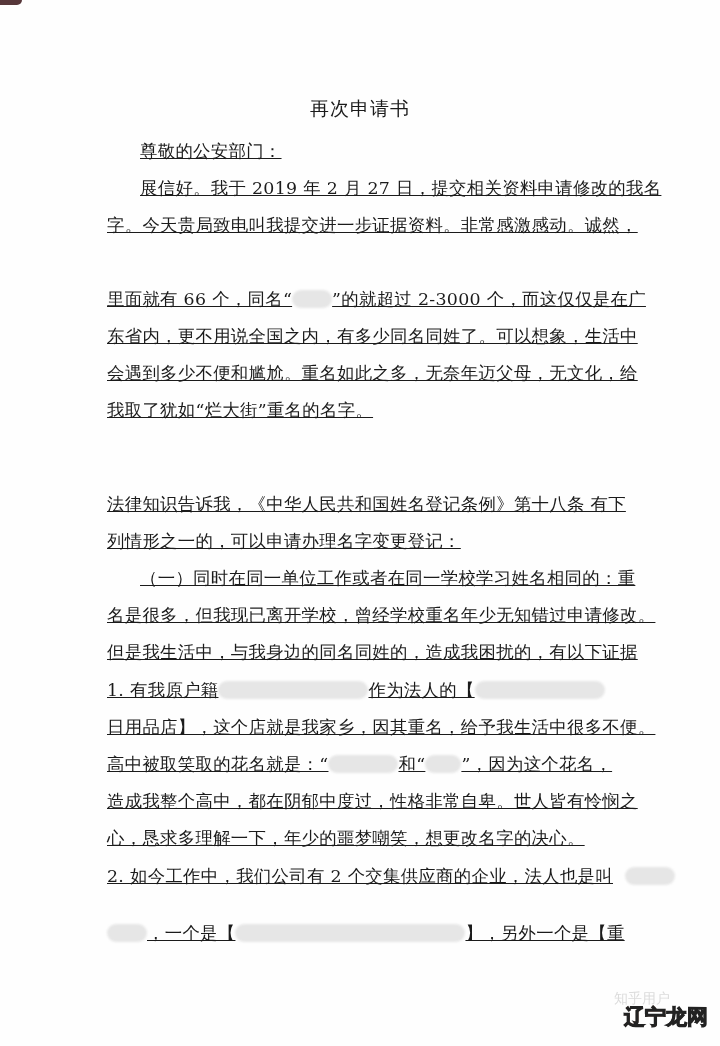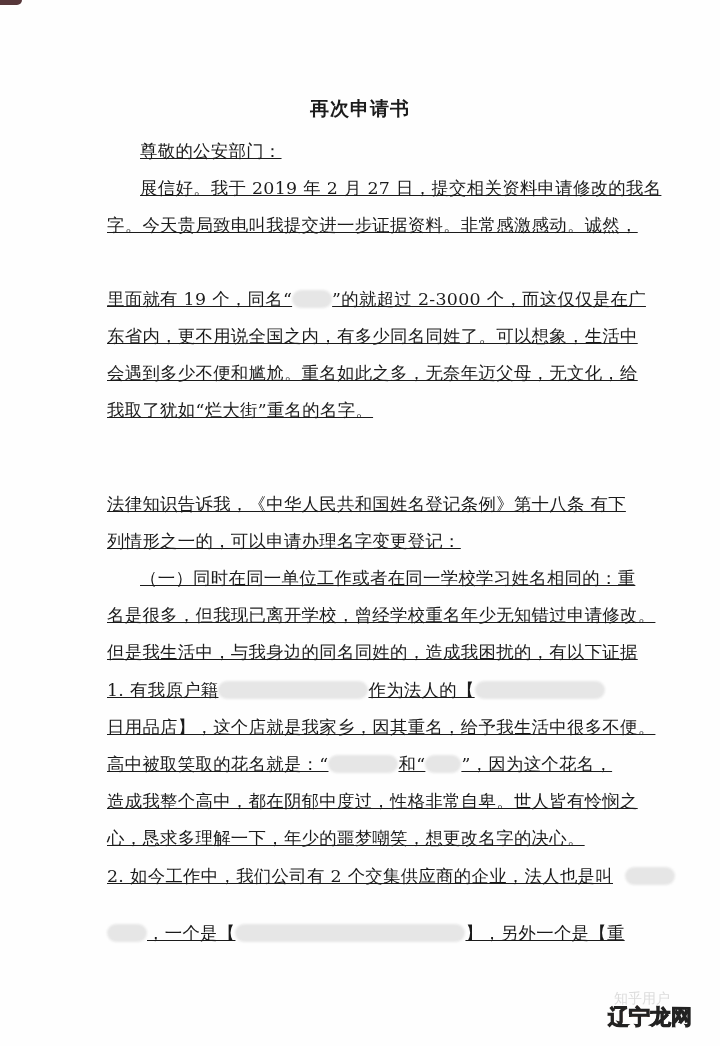--- a/index.html
+++ b/index.html
@@ -7,56 +7,56 @@
       width: 720px; height: 1046px; overflow: hidden;
       background: #fdfdfd;
       position: relative;
       font-family: "DejaVu Serif", "Liberation Serif", serif;
       color: #1b1b1b;
     }
     .page { position: absolute; left: 0; top: 0; width: 720px; height: 1046px; background: #fefefe; }
     .corner-mark { position: absolute; left: 0; top: 0; width: 22px; height: 5px; background: #3a1418; border-bottom-right-radius: 8px; opacity: .85; }
     .title {
       position: absolute; left: 0; width: 720px; top: 96px;
-      text-align: center; font-size: 19px; font-weight: bold; letter-spacing: 1px;
+      text-align: center; font-size: 19px; font-weight: normal; letter-spacing: 1px;
       font-family: "DejaVu Sans", sans-serif;
     }
     .line {
       position: absolute; left: 107px; width: 520px;
       font-size: 17.4px; line-height: 22px; white-space: nowrap;
       letter-spacing: 0.3px;
       text-decoration: underline;
     }
     .indent { left: 140px; }
     .blur {
       display: inline-block; height: 18px; vertical-align: -3px;
       background: #e6e6e6; border-radius: 9px; filter: blur(1.2px);
     }
     .watermark {
       position: absolute; left: 608px; top: 1003px;
       font-family: "DejaVu Sans", sans-serif; font-weight: bold; font-size: 21px;
       letter-spacing: 0px;
     }
-    .wm-red { color: #c2410c; -webkit-text-stroke: 1px #222; }
+    .wm-red { color: #c2410c; margin-left: 16px; -webkit-text-stroke: 1px #222; }
     .wm-white { color: #000000; margin-top: 12px; -webkit-text-stroke: 1px #222; }
     .wm-sub { position: absolute; left: 614px; top: 990px; color: #dcdcdc; font-size: 14px; font-family: "DejaVu Sans", sans-serif; }
   </style>
 </head>
 <body>
 
 <div class="page">
   <div class="corner-mark"></div>
 
   <div class="title">再次申请书</div>
 
   <div class="line indent" style="top:140px">尊敬的公安部门：</div>
 
   <div class="line indent" style="top:177px"><span>展信好。我于 2019 年 2 月 27 日，提交相关资料申请修改的我名</span></div>
   <div class="line" style="top:214px"><span>字。今天贵局致电叫我提交进一步证据资料。非常感激感动。诚然，</span></div>
-  <div class="line" style="top:288px"><span>里面就有 19 个，同名“</span><span class="blur" style="width:40px"></span><span>”的就超过 2-3000 个，而这仅仅是在广</span></div>
+  <div class="line" style="top:288px"><span>里面就有 66 个，同名“</span><span class="blur" style="width:40px"></span><span>”的就超过 2-3000 个，而这仅仅是在广</span></div>
   <div class="line" style="top:325px"><span>东省内，更不用说全国之内，有多少同名同姓了。可以想象，生活中</span></div>
   <div class="line" style="top:362px"><span>会遇到多少不便和尴尬。重名如此之多，无奈年迈父母，无文化，给</span></div>
   <div class="line" style="top:399px"><span>我取了犹如“烂大街”重名的名字。</span></div>
 
   <div class="line" style="top:493px"><span>法律知识告诉我，《中华人民共和国姓名登记条例》第十八条 有下</span></div>
   <div class="line" style="top:530px"><span>列情形之一的，可以申请办理名字变更登记：</span></div>
   <div class="line indent" style="top:567px"><span>（一）同时在同一单位工作或者在同一学校学习姓名相同的：重</span></div>
   <div class="line" style="top:604px"><span>名是很多，但我现已离开学校，曾经学校重名年少无知错过申请修改。</span></div>
   <div class="line" style="top:641px"><span>但是我生活中，与我身边的同名同姓的，造成我困扰的，有以下证据</span></div>
   <div class="line" style="top:679px"><span>1. 有我原户籍</span><span class="blur" style="width:150px"></span><span>作为法人的【</span><span class="blur" style="width:130px"></span></div>

